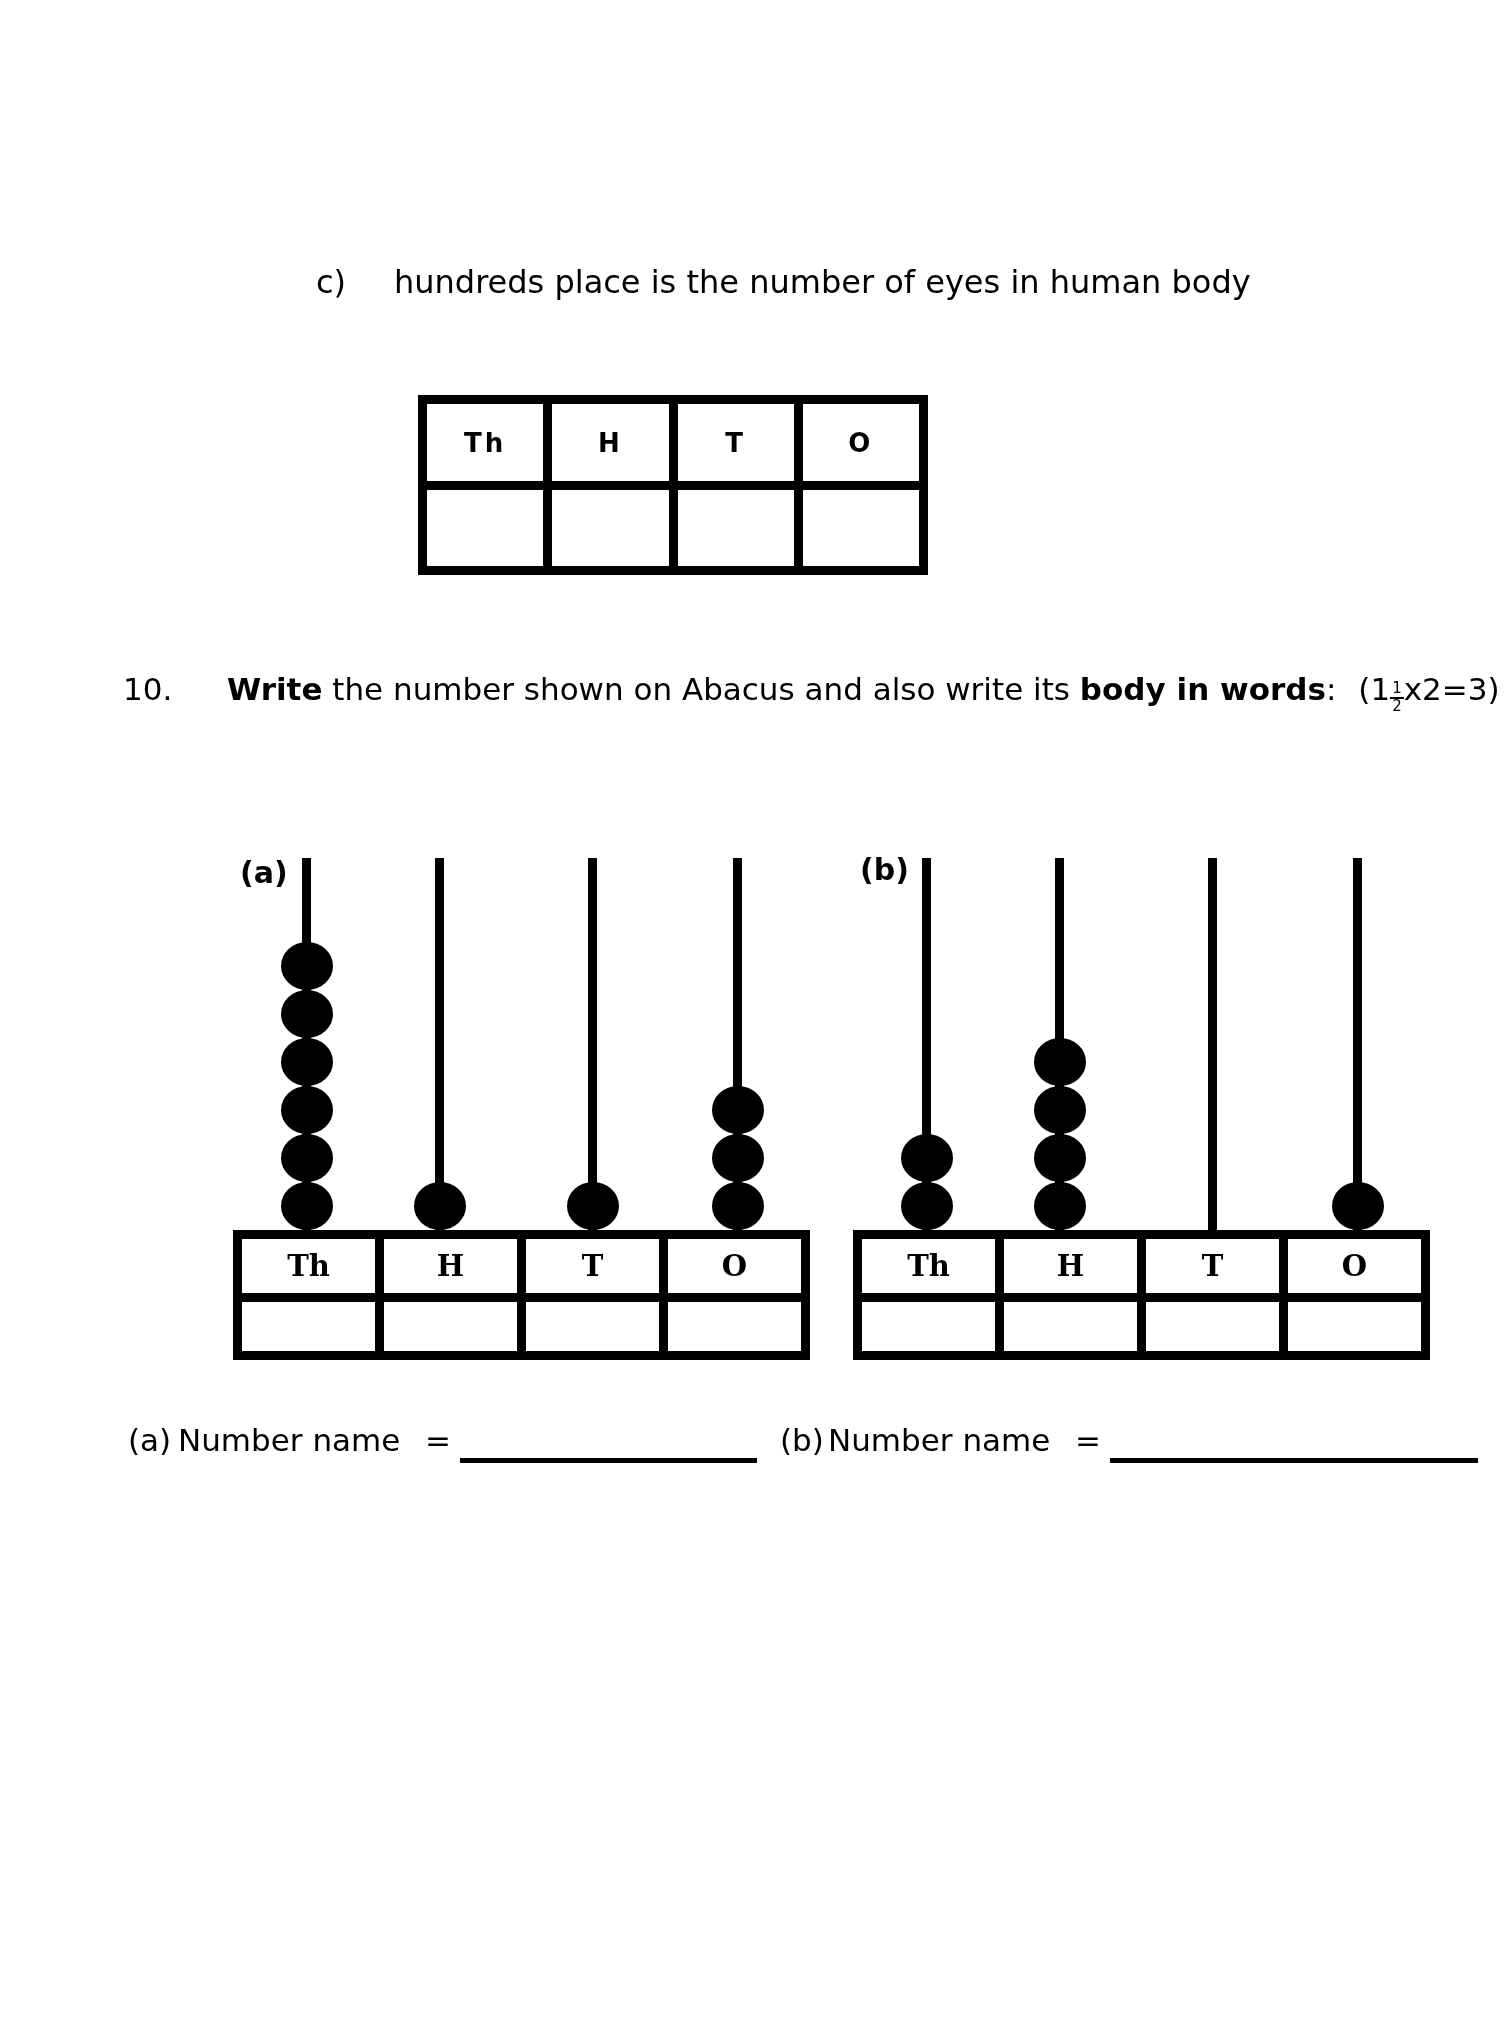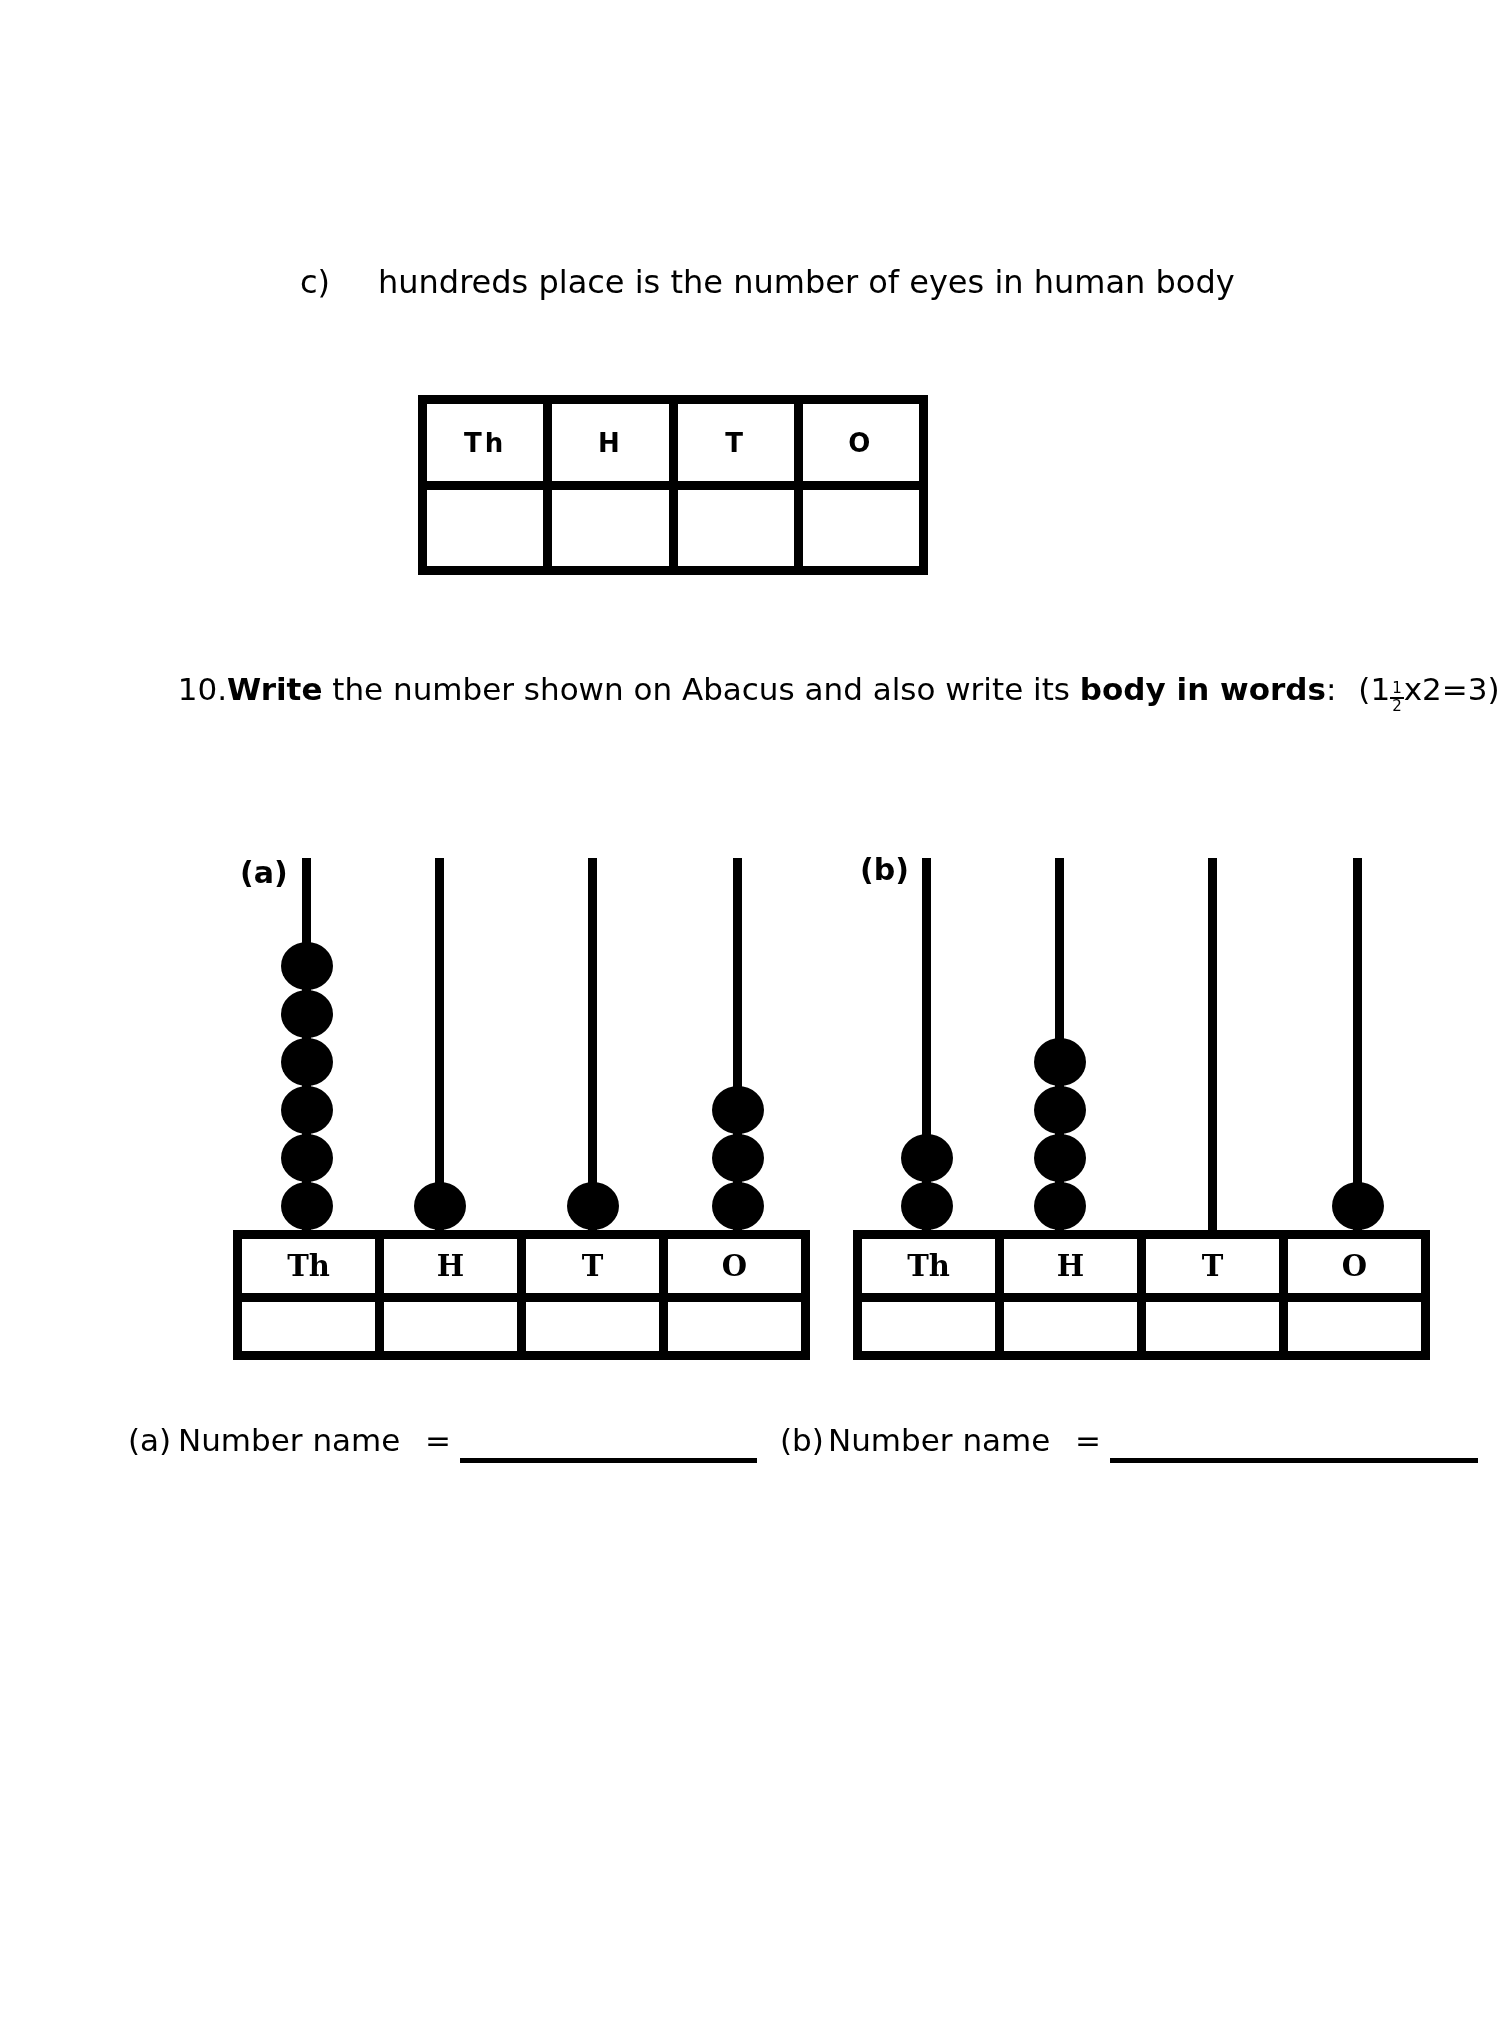--- a/index.html
+++ b/index.html
@@ -27,21 +27,21 @@
     grid-template-rows: 77px 1fr;
     gap: 9px; padding: 9px; box-sizing: border-box;
   }
   .pv-cell {
     background: #fff; display: flex; align-items: center; justify-content: center;
     font-weight: bold; font-size: 26px; letter-spacing: 3px;
   }
 
   
   .q10 { left: 123px; top: 666px; font-size: 31px; line-height: 46px; white-space: nowrap; }
-  .q10 .marker { display: inline-block; width: 104px; font-weight: normal; text-align: right; }
+  .q10 .marker { display: inline-block; width: 104px; font-weight: normal; }
   .q10 .b { font-weight: bold; }
   .q10 .marks { margin-left: 22px; }
   .frac {
     display: inline-flex; flex-direction: column; text-align: center;
     font-size: 15px; line-height: 1.05; vertical-align: 7px;
   }
   .frac .num { border-bottom: 2px solid #000; padding: 0 2px; }
 
   
   .abacus { width: 577px; height: 520px; }
@@ -79,21 +79,21 @@
   .answers .bold { font-weight: normal; }
   .blank-line { position: absolute; top: 36px; border-bottom: 5px solid #000; height: 0; }
   .blank-a { left: 460px; width: 297px; }
   .blank-b { left: 1110px; width: 368px; }
 </style>
 </head>
 <body>
 
 <div class="page">
 
-  <div class="abs item-line" style="top:260px;">
+  <div class="abs item-line" style="top:260px;margin-left:16px;">
     <span class="marker">c)</span><span>hundreds place is the number of eyes in human body</span>
   </div>
 
 
   <div class="abs pv-table">
     <div class="pv-cell">Th</div>
     <div class="pv-cell">H</div>
     <div class="pv-cell">T</div>
     <div class="pv-cell">O</div>
     <div class="pv-cell"></div>

